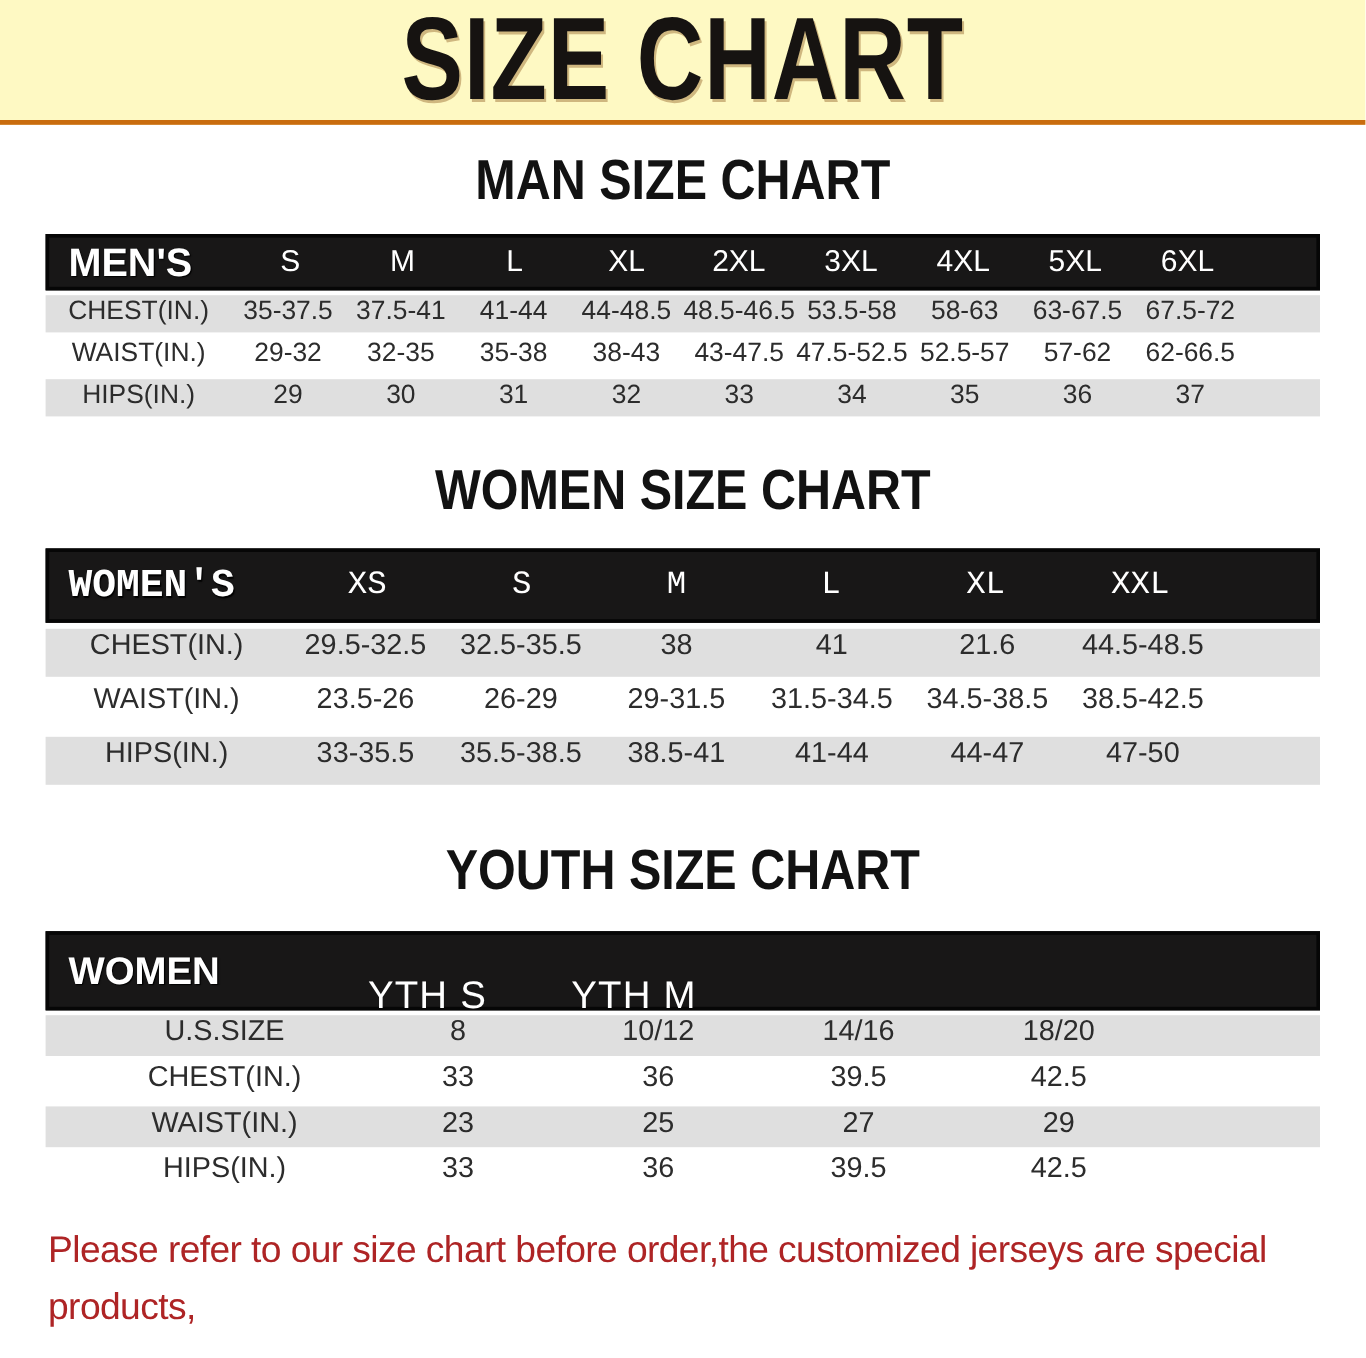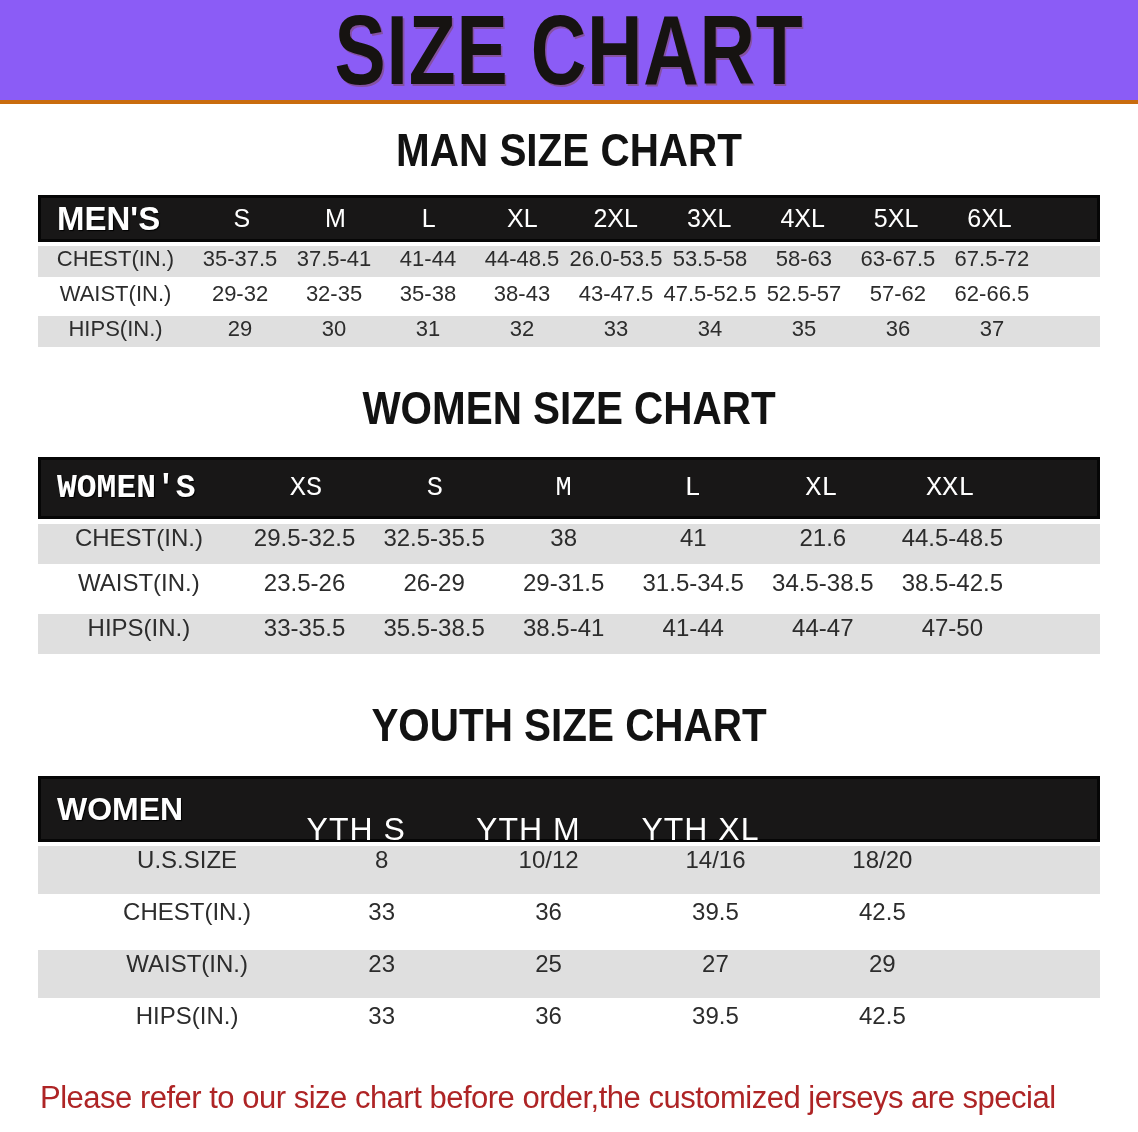--- a/index.html
+++ b/index.html
@@ -6,21 +6,21 @@
   html, body {
     margin: 0; padding: 0;
     width: 1138px; height: 1132px;
     background: #ffffff;
     font-family: "Liberation Sans", sans-serif;
     overflow: hidden;
   }
   
   .banner {
     width: 1138px; height: 104px;
-    background: #8b5cf6;
+    background: #fef9c3;
     border-bottom: 4px solid #C96C0E;
     display: flex; align-items: center; justify-content: center;
   }
   .banner-title {
     margin: 0;
     font-size: 96px; line-height: 1;
     font-weight: bold;
     color: #161311;
     transform: scaleX(0.80) scaleY(1.02);
     letter-spacing: 1px;
@@ -74,21 +74,21 @@
   .t-women .st-hcell  { font-size: 27px; }
   .t-women .st-row    { height: 40px; margin-top: 5px; }
   .t-women .st-rlabel, .t-women .st-rcell { font-size: 24px; }
   .t-women .col-label  { width: 19%; }
   .t-women .col-data   { width: 12.2%; }
   .t-women .col-spacer { width: 7.8%; }
   
   .t-youth .st-header { height: 66px; }
   .t-youth .st-hlabel { font-size: 32px; }
   .t-youth .st-hcell  { font-size: 32px; letter-spacing: 1px; margin-top: 40px; }
-  .t-youth .st-row    { height: 48px; margin-top: 4px; padding-left: 38px; }
+  .t-youth .st-row    { height: 34px; margin-top: 4px; padding-left: 38px; }
   .t-youth .st-rlabel, .t-youth .st-rcell { font-size: 24px; }
   .t-youth .col-label  { width: 21.7%; }
   .t-youth .col-data   { width: 16.3%; }
   .t-youth .col-spacer { width: 13.1%; }
   
   .footer-note {
     margin: 24px 0 0 40px;
     color: #AE2425;
     font-size: 31px;
     line-height: 47px;
@@ -116,21 +116,21 @@
       <span class="st-hcell col-data">5XL</span>
       <span class="st-hcell col-data">6XL</span>
       <span class="col-spacer"></span>
     </div>
     <div class="st-row gray">
       <span class="st-rlabel col-label">CHEST(IN.)</span>
       <span class="st-rcell col-data">35-37.5</span>
       <span class="st-rcell col-data">37.5-41</span>
       <span class="st-rcell col-data">41-44</span>
       <span class="st-rcell col-data">44-48.5</span>
-      <span class="st-rcell col-data">26.0-53.5</span>
+      <span class="st-rcell col-data">48.5-46.5</span>
       <span class="st-rcell col-data">53.5-58</span>
       <span class="st-rcell col-data">58-63</span>
       <span class="st-rcell col-data">63-67.5</span>
       <span class="st-rcell col-data">67.5-72</span>
       <span class="col-spacer"></span>
     </div>
     <div class="st-row">
       <span class="st-rlabel col-label">WAIST(IN.)</span>
       <span class="st-rcell col-data">29-32</span>
       <span class="st-rcell col-data">32-35</span>
@@ -201,21 +201,20 @@
       <span class="col-spacer"></span>
     </div>
   </div>
 
 <h2 class="section-heading h-youth">YOUTH SIZE CHART</h2>
 <div class="size-table t-youth">
     <div class="st-header">
       <span class="st-hlabel col-label">WOMEN</span>
       <span class="st-hcell col-data">YTH S</span>
       <span class="st-hcell col-data">YTH M</span>
-      <span class="st-hcell col-data">YTH XL</span>
       <span class="col-spacer"></span>
     </div>
     <div class="st-row gray">
       <span class="st-rlabel col-label">U.S.SIZE</span>
       <span class="st-rcell col-data">8</span>
       <span class="st-rcell col-data">10/12</span>
       <span class="st-rcell col-data">14/16</span>
       <span class="st-rcell col-data">18/20</span>
       <span class="col-spacer"></span>
     </div>

